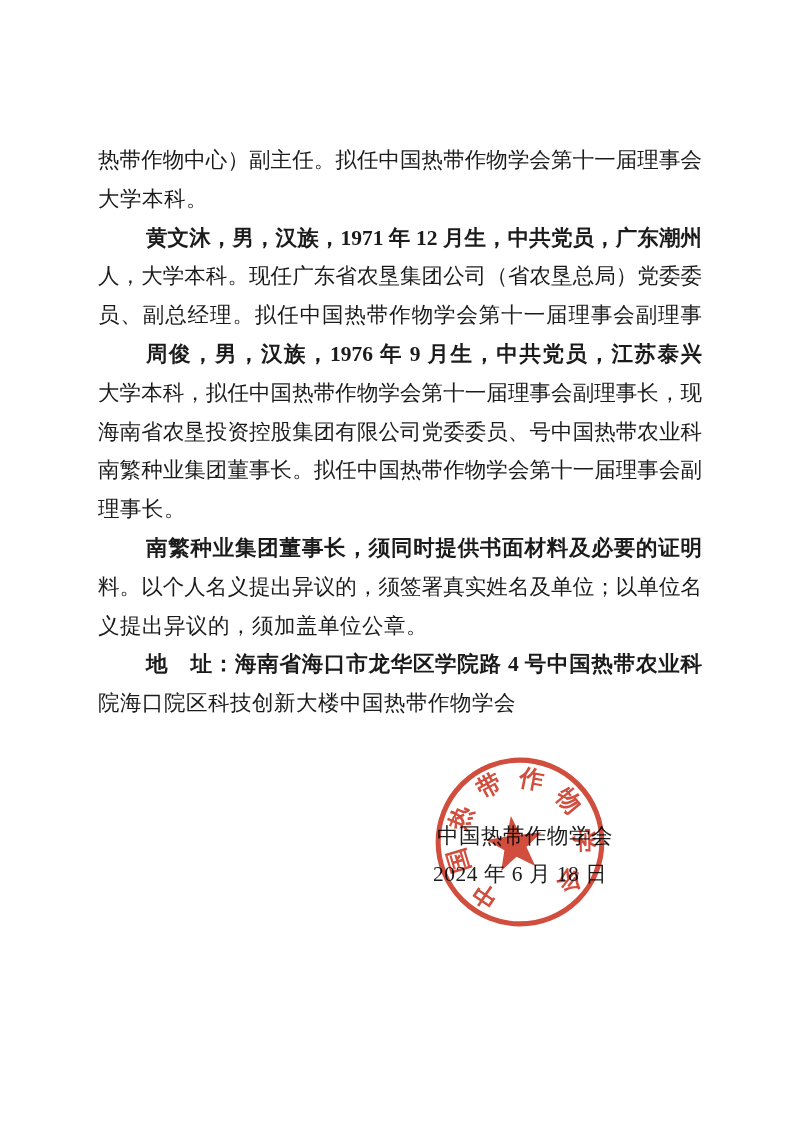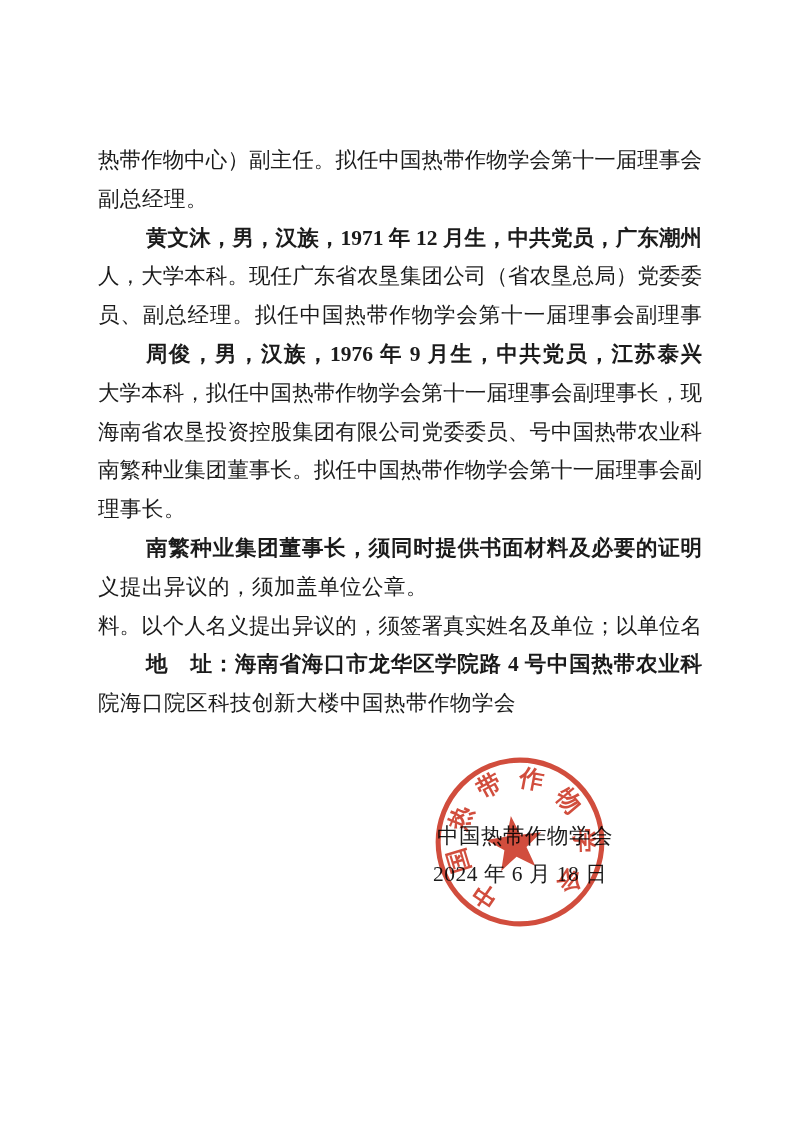--- a/index.html
+++ b/index.html
@@ -62,32 +62,32 @@
     pointer-events: none;
   }
 </style>
 </head>
 <body>
 
 <div class="page">
 
   <div class="doc-body" id="doc-body">
       <div class="line fill">热带作物中心）副主任。拟任中国热带作物学会第十一届理事会</div>
-      <div class="line">副总经理。</div>
+      <div class="line">大学本科。</div>
       <div class="line fill indent">黄文沐，男，汉族，1971 年 12 月生，中共党员，广东潮州</div>
       <div class="line fill">人，大学本科。现任广东省农垦集团公司（省农垦总局）党委委</div>
       <div class="line fill">员、副总经理。拟任中国热带作物学会第十一届理事会副理事长。</div>
       <div class="line fill indent">周俊，男，汉族，1976 年 9 月生，中共党员，江苏泰兴人，</div>
       <div class="line fill">大学本科，拟任中国热带作物学会第十一届理事会副理事长，现任</div>
       <div class="line fill">海南省农垦投资控股集团有限公司党委委员、号中国热带农业科学</div>
       <div class="line fill">南繁种业集团董事长。拟任中国热带作物学会第十一届理事会副</div>
       <div class="line">理事长。</div>
       <div class="line fill indent">南繁种业集团董事长，须同时提供书面材料及必要的证明材</div>
+      <div class="line fill">料。以个人名义提出异议的，须签署真实姓名及单位；以单位名</div>
       <div class="line">义提出异议的，须加盖单位公章。</div>
-      <div class="line fill">料。以个人名义提出异议的，须签署真实姓名及单位；以单位名</div>
       <div class="line fill indent">地　址：海南省海口市龙华区学院路 4 号中国热带农业科学</div>
       <div class="line">院海口院区科技创新大楼中国热带作物学会</div>
     </div>
 
   <div class="sig-org">中国热带作物学会</div>
 
   <div class="sig-date">2024 年 6 月 18 日</div>
 
   <svg class="seal" id="seal-svg" viewBox="0 0 190 190">
       <circle cx="95" cy="95" r="81" fill="none" stroke="#cd3e2c" stroke-width="5"></circle>

